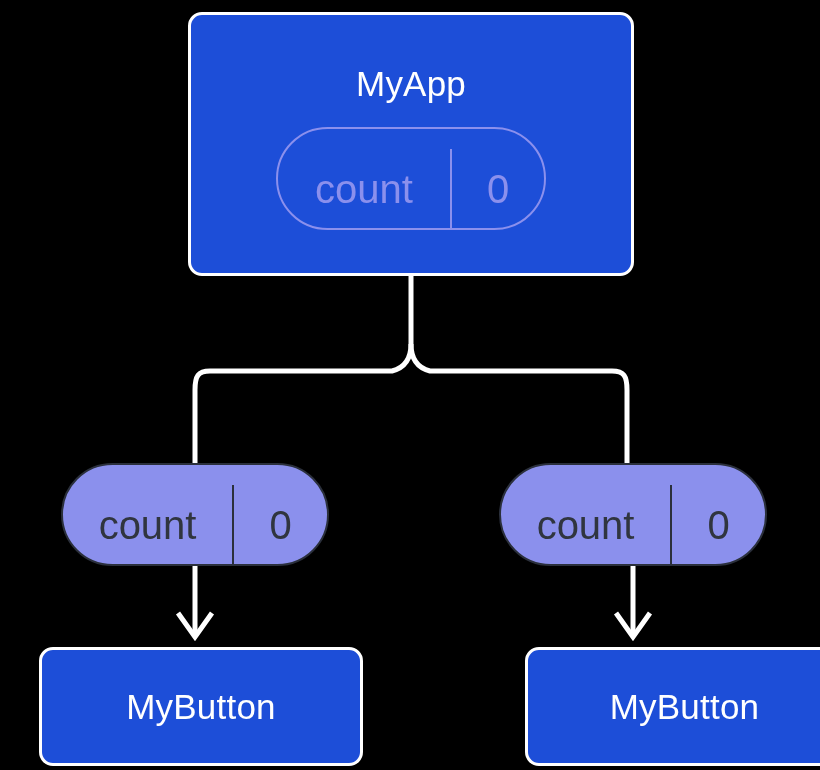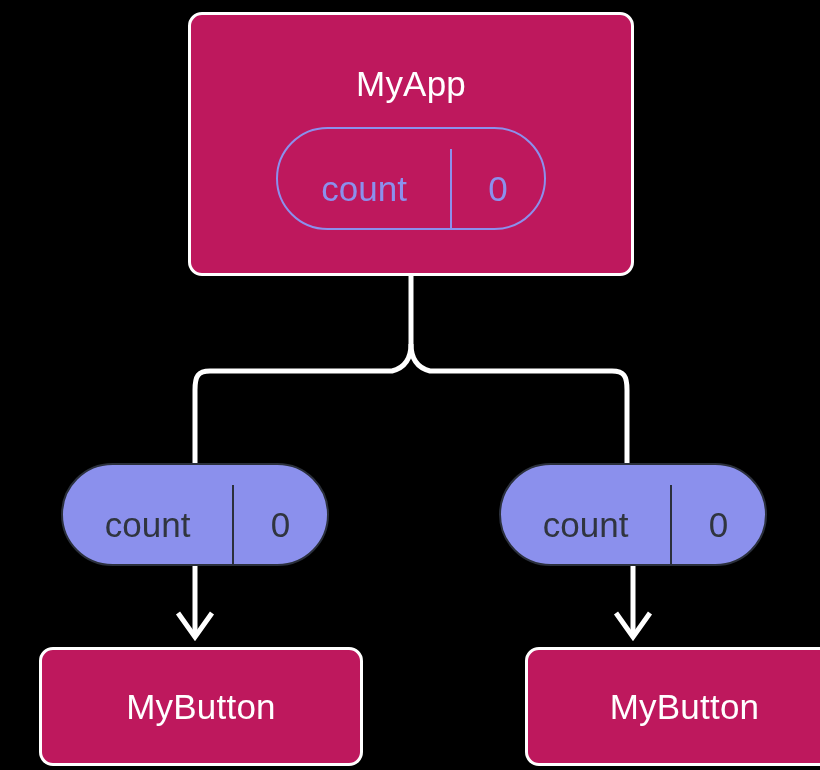--- a/index.html
+++ b/index.html
@@ -26,21 +26,21 @@
     top: 0;
     width: 820px;
     height: 770px;
     pointer-events: none;
   }
 
   
   .component-box {
     position: absolute;
     box-sizing: border-box;
-    background: #be185d;
+    background: #1d4ed8;
     border: 3px solid #ffffff;
     border-radius: 14px;
     display: flex;
     flex-direction: column;
     align-items: center;
     z-index: 3;
   }
   .component-title {
     color: #ffffff;
     font-size: 35px;
@@ -86,21 +86,21 @@
     display: flex;
     align-items: stretch;
     border-radius: 999px;
     overflow: hidden;
     z-index: 4;
   }
   .pill-key, .pill-value {
     display: flex;
     align-items: center;
     justify-content: center;
-    font-size: 35px;
+    font-size: 40px;
     line-height: 1;
     white-space: nowrap;
     margin-top: 20px;
   }
 
   
   .pill-outline {
     border: 2px solid #8b90ed;
     background: transparent;
   }

